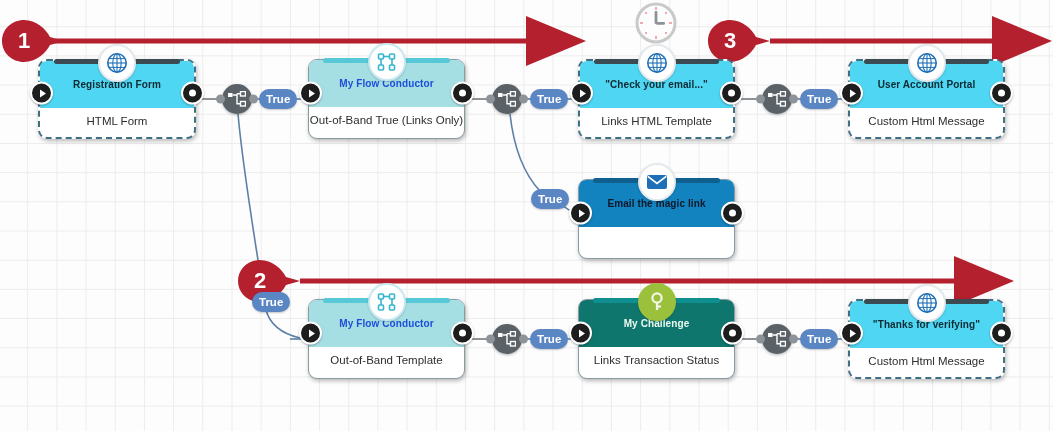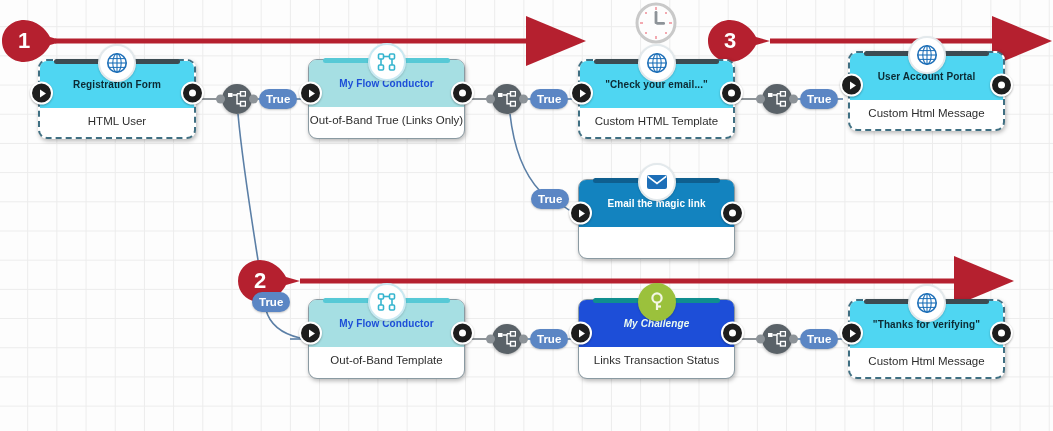--- a/index.html
+++ b/index.html
@@ -32,22 +32,22 @@
     height:26px;display:flex;align-items:center;justify-content:center;
     font-size:11.5px;color:#2d2d2d;background:#ffffff;border-radius:0 0 7px 7px;
     padding:0 6px;box-sizing:border-box;white-space:nowrap;
   }
   
   .node.dashed{border:2px dashed #3f6f82;background:#fff;padding:0;}
   .node.solid{border:1px solid #8a9aa2;}
 
   .node.cyan  .hdr{background:#4fd6f2;color:#0c2a33;}
   .node.teal  .hdr{background:#a6dfe3;color:#1d4ed8;}
-  .node.blue  .hdr{background:#1383bf;color:#ffffff;}
-  .node.green .hdr{background:#1d4ed8;color:#ecfbef;font-style:italic;}
+  .node.blue  .hdr{background:#1383bf;color:#0f172a;}
+  .node.green .hdr{background:#0f766e;color:#ecfbef;}
 
   
   .accent{position:absolute;top:-2px;left:14px;right:14px;height:5px;border-radius:3px;}
   .accent.dark{background:#3c4b52;}
   .accent.teal{background:#57c9d6;}
   .accent.navy{background:#0f5f8f;}
   .accent.tealdk{background:#0f8f8f;}
 
   
   .badge{
@@ -189,21 +189,21 @@
       <svg width="22" height="22" viewBox="0 0 22 22">
         <circle cx="11" cy="11" r="9.2" fill="#fff" stroke="#1d6fb8" stroke-width="1.6"></circle>
         <ellipse cx="11" cy="11" rx="4.2" ry="9.2" fill="none" stroke="#1d6fb8" stroke-width="1.1"></ellipse>
         <line x1="1.8" y1="11" x2="20.2" y2="11" stroke="#1d6fb8" stroke-width="1.1"></line>
         <line x1="3.4" y1="6.6" x2="18.6" y2="6.6" stroke="#1d6fb8" stroke-width="1"></line>
         <line x1="3.4" y1="15.4" x2="18.6" y2="15.4" stroke="#1d6fb8" stroke-width="1"></line>
         <line x1="11" y1="1.8" x2="11" y2="20.2" stroke="#1d6fb8" stroke-width="1.1"></line>
       </svg>
     </div>
     <div class="hdr">Registration Form</div>
-    <div class="sub">HTML User</div>
+    <div class="sub">HTML Form</div>
     <div class="port in">
         <span class="tri"></span>
       </div>
     <div class="port out">
         <span class="dot"></span>
       </div>
   </div>
 
   <div class="decision" style="left:222px;top:84px;">
     <span class="dec-nub l"></span>
@@ -260,21 +260,21 @@
       <svg width="22" height="22" viewBox="0 0 22 22">
         <circle cx="11" cy="11" r="9.2" fill="#fff" stroke="#1d6fb8" stroke-width="1.6"></circle>
         <ellipse cx="11" cy="11" rx="4.2" ry="9.2" fill="none" stroke="#1d6fb8" stroke-width="1.1"></ellipse>
         <line x1="1.8" y1="11" x2="20.2" y2="11" stroke="#1d6fb8" stroke-width="1.1"></line>
         <line x1="3.4" y1="6.6" x2="18.6" y2="6.6" stroke="#1d6fb8" stroke-width="1"></line>
         <line x1="3.4" y1="15.4" x2="18.6" y2="15.4" stroke="#1d6fb8" stroke-width="1"></line>
         <line x1="11" y1="1.8" x2="11" y2="20.2" stroke="#1d6fb8" stroke-width="1.1"></line>
       </svg>
     </div>
     <div class="hdr">"Check your email..."</div>
-    <div class="sub">Custom HTML Template</div>
+    <div class="sub">Links HTML Template</div>
     <div class="port in">
         <span class="tri"></span>
       </div>
     <div class="port out">
         <span class="dot"></span>
       </div>
   </div>
 
   <div class="decision" style="left:762px;top:84px;">
     <span class="dec-nub l"></span>
@@ -282,21 +282,21 @@
     <svg width="18" height="16" viewBox="0 0 18 16">
       <rect x="0" y="2" width="4.5" height="4" fill="#fff"></rect>
       <rect x="12.5" y="0.5" width="5" height="4.5" fill="none" stroke="#fff" stroke-width="1.4"></rect>
       <rect x="12.5" y="10.5" width="5" height="4.5" fill="none" stroke="#fff" stroke-width="1.4"></rect>
       <path d="M4.5,4 L9,4 L9,2.7 M9,4 L9,12.7 L12.5,12.7" fill="none" stroke="#fff" stroke-width="1.4"></path>
       <line x1="9" y1="2.7" x2="12.5" y2="2.7" stroke="#fff" stroke-width="1.4"></line>
     </svg>
   </div>
   <div class="pill" style="left:800px;top:89px;">True</div>
 
-  <div class="node cyan dashed" style="left:848px;top:51px;width:157px;height:80px;">
+  <div class="node cyan dashed" style="left:848px;top:59px;width:157px;height:80px;">
     <div class="accent dark"></div>
     <div class="badge">
       <svg width="22" height="22" viewBox="0 0 22 22">
         <circle cx="11" cy="11" r="9.2" fill="#fff" stroke="#1d6fb8" stroke-width="1.6"></circle>
         <ellipse cx="11" cy="11" rx="4.2" ry="9.2" fill="none" stroke="#1d6fb8" stroke-width="1.1"></ellipse>
         <line x1="1.8" y1="11" x2="20.2" y2="11" stroke="#1d6fb8" stroke-width="1.1"></line>
         <line x1="3.4" y1="6.6" x2="18.6" y2="6.6" stroke="#1d6fb8" stroke-width="1"></line>
         <line x1="3.4" y1="15.4" x2="18.6" y2="15.4" stroke="#1d6fb8" stroke-width="1"></line>
         <line x1="11" y1="1.8" x2="11" y2="20.2" stroke="#1d6fb8" stroke-width="1.1"></line>
       </svg>

